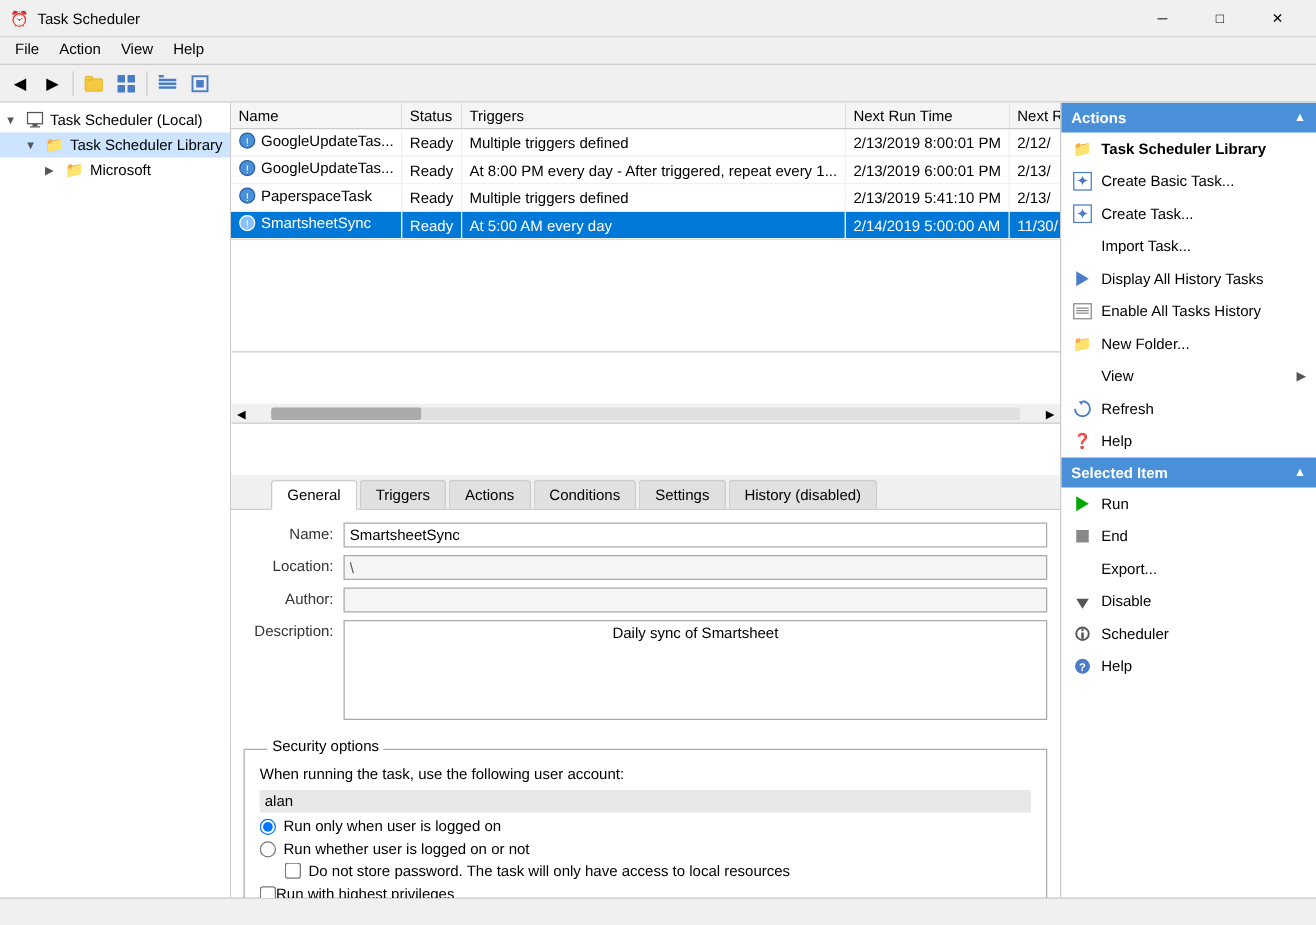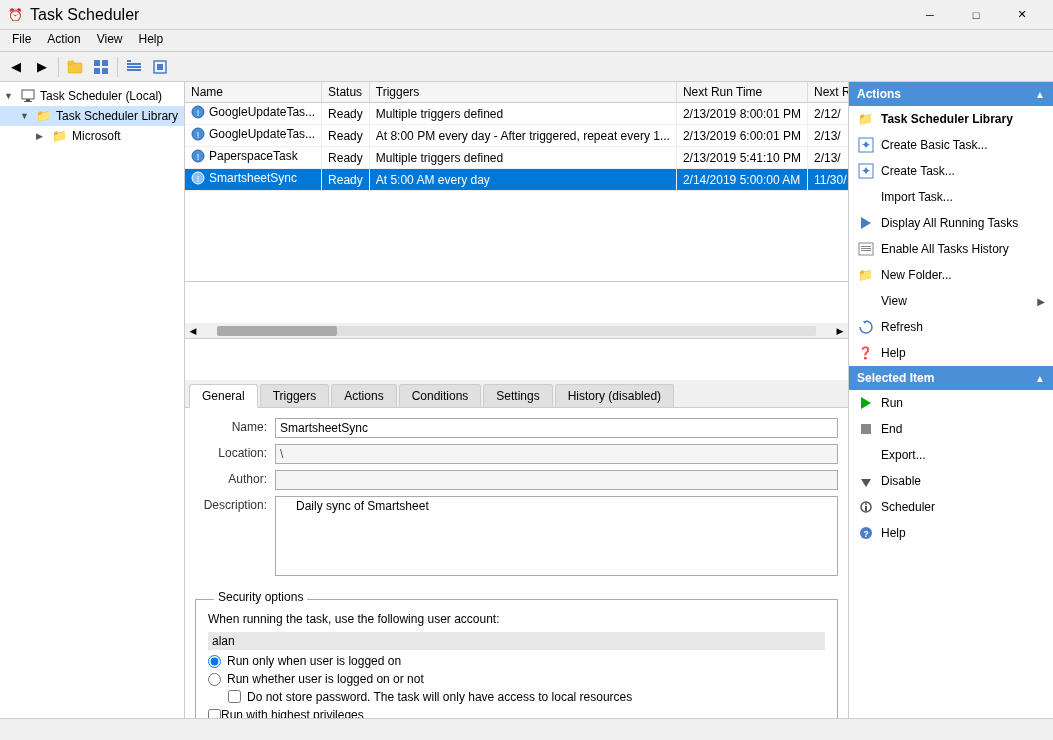--- a/index.html
+++ b/index.html
@@ -26,21 +26,21 @@
     .title-bar-icon {
       width: 16px;
       height: 16px;
       margin-right: 6px;
       display: flex;
       align-items: center;
       justify-content: center;
     }
     .title-bar-title {
       flex: 1;
-      font-size: 16px;
+      font-size: 12px;
     }
     .title-bar-controls {
       display: flex;
       gap: 0;
     }
     .title-bar-btn {
       width: 46px;
       height: 30px;
       display: flex;
       align-items: center;
@@ -220,20 +220,21 @@
       cursor: pointer;
       margin-right: 2px;
       font-size: 12px;
       border-radius: 3px 3px 0 0;
     }
     .tab.active {
       background: white;
       border-bottom: 1px solid white;
       margin-bottom: -1px;
       z-index: 1;
+      margin-left: 28px;
     }
 
     
     .detail-content {
       padding: 10px;
       background: white;
     }
     .detail-row {
       display: flex;
       align-items: flex-start;
@@ -254,25 +255,26 @@
       width: 100%;
       padding: 2px 4px;
       border: 1px solid #aaa;
       font-size: 12px;
       font-family: inherit;
       background: white;
     }
     .detail-textarea {
       width: 100%;
       height: 80px;
-      padding: 2px 20px;
+      padding: 2px 4px;
       border: 1px solid #aaa;
       font-size: 12px;
       font-family: inherit;
       resize: none;
+      text-align: center;
     }
     .security-row {
       margin-bottom: 6px;
     }
     .radio-row {
       display: flex;
       align-items: center;
       margin-bottom: 4px;
     }
     .radio-row input[type="radio"] {
@@ -596,21 +598,21 @@
         <div class="action-item">
           <span class="action-item-icon"></span>
           <span class="action-item-label" style="">Import Task...</span>
         </div>
         <div class="action-item">
           <span class="action-item-icon">
       <svg width="16" height="16" viewBox="0 0 16 16">
               <polygon points="3,2 13,8 3,14" fill="#4a7cc7"></polygon>
             </svg>
     </span>
-          <span class="action-item-label" style="">Display All Running Tasks</span>
+          <span class="action-item-label" style="">Display All History Tasks</span>
         </div>
         <div class="action-item">
           <span class="action-item-icon">
       <svg width="16" height="16" viewBox="0 0 16 16">
               <rect x="1" y="2" width="14" height="12" fill="none" stroke="#888" stroke-width="1"></rect>
               <rect x="3" y="5" width="10" height="1" fill="#888"></rect>
               <rect x="3" y="7" width="10" height="1" fill="#888"></rect>
               <rect x="3" y="9" width="10" height="1" fill="#888"></rect>
             </svg>
     </span>

